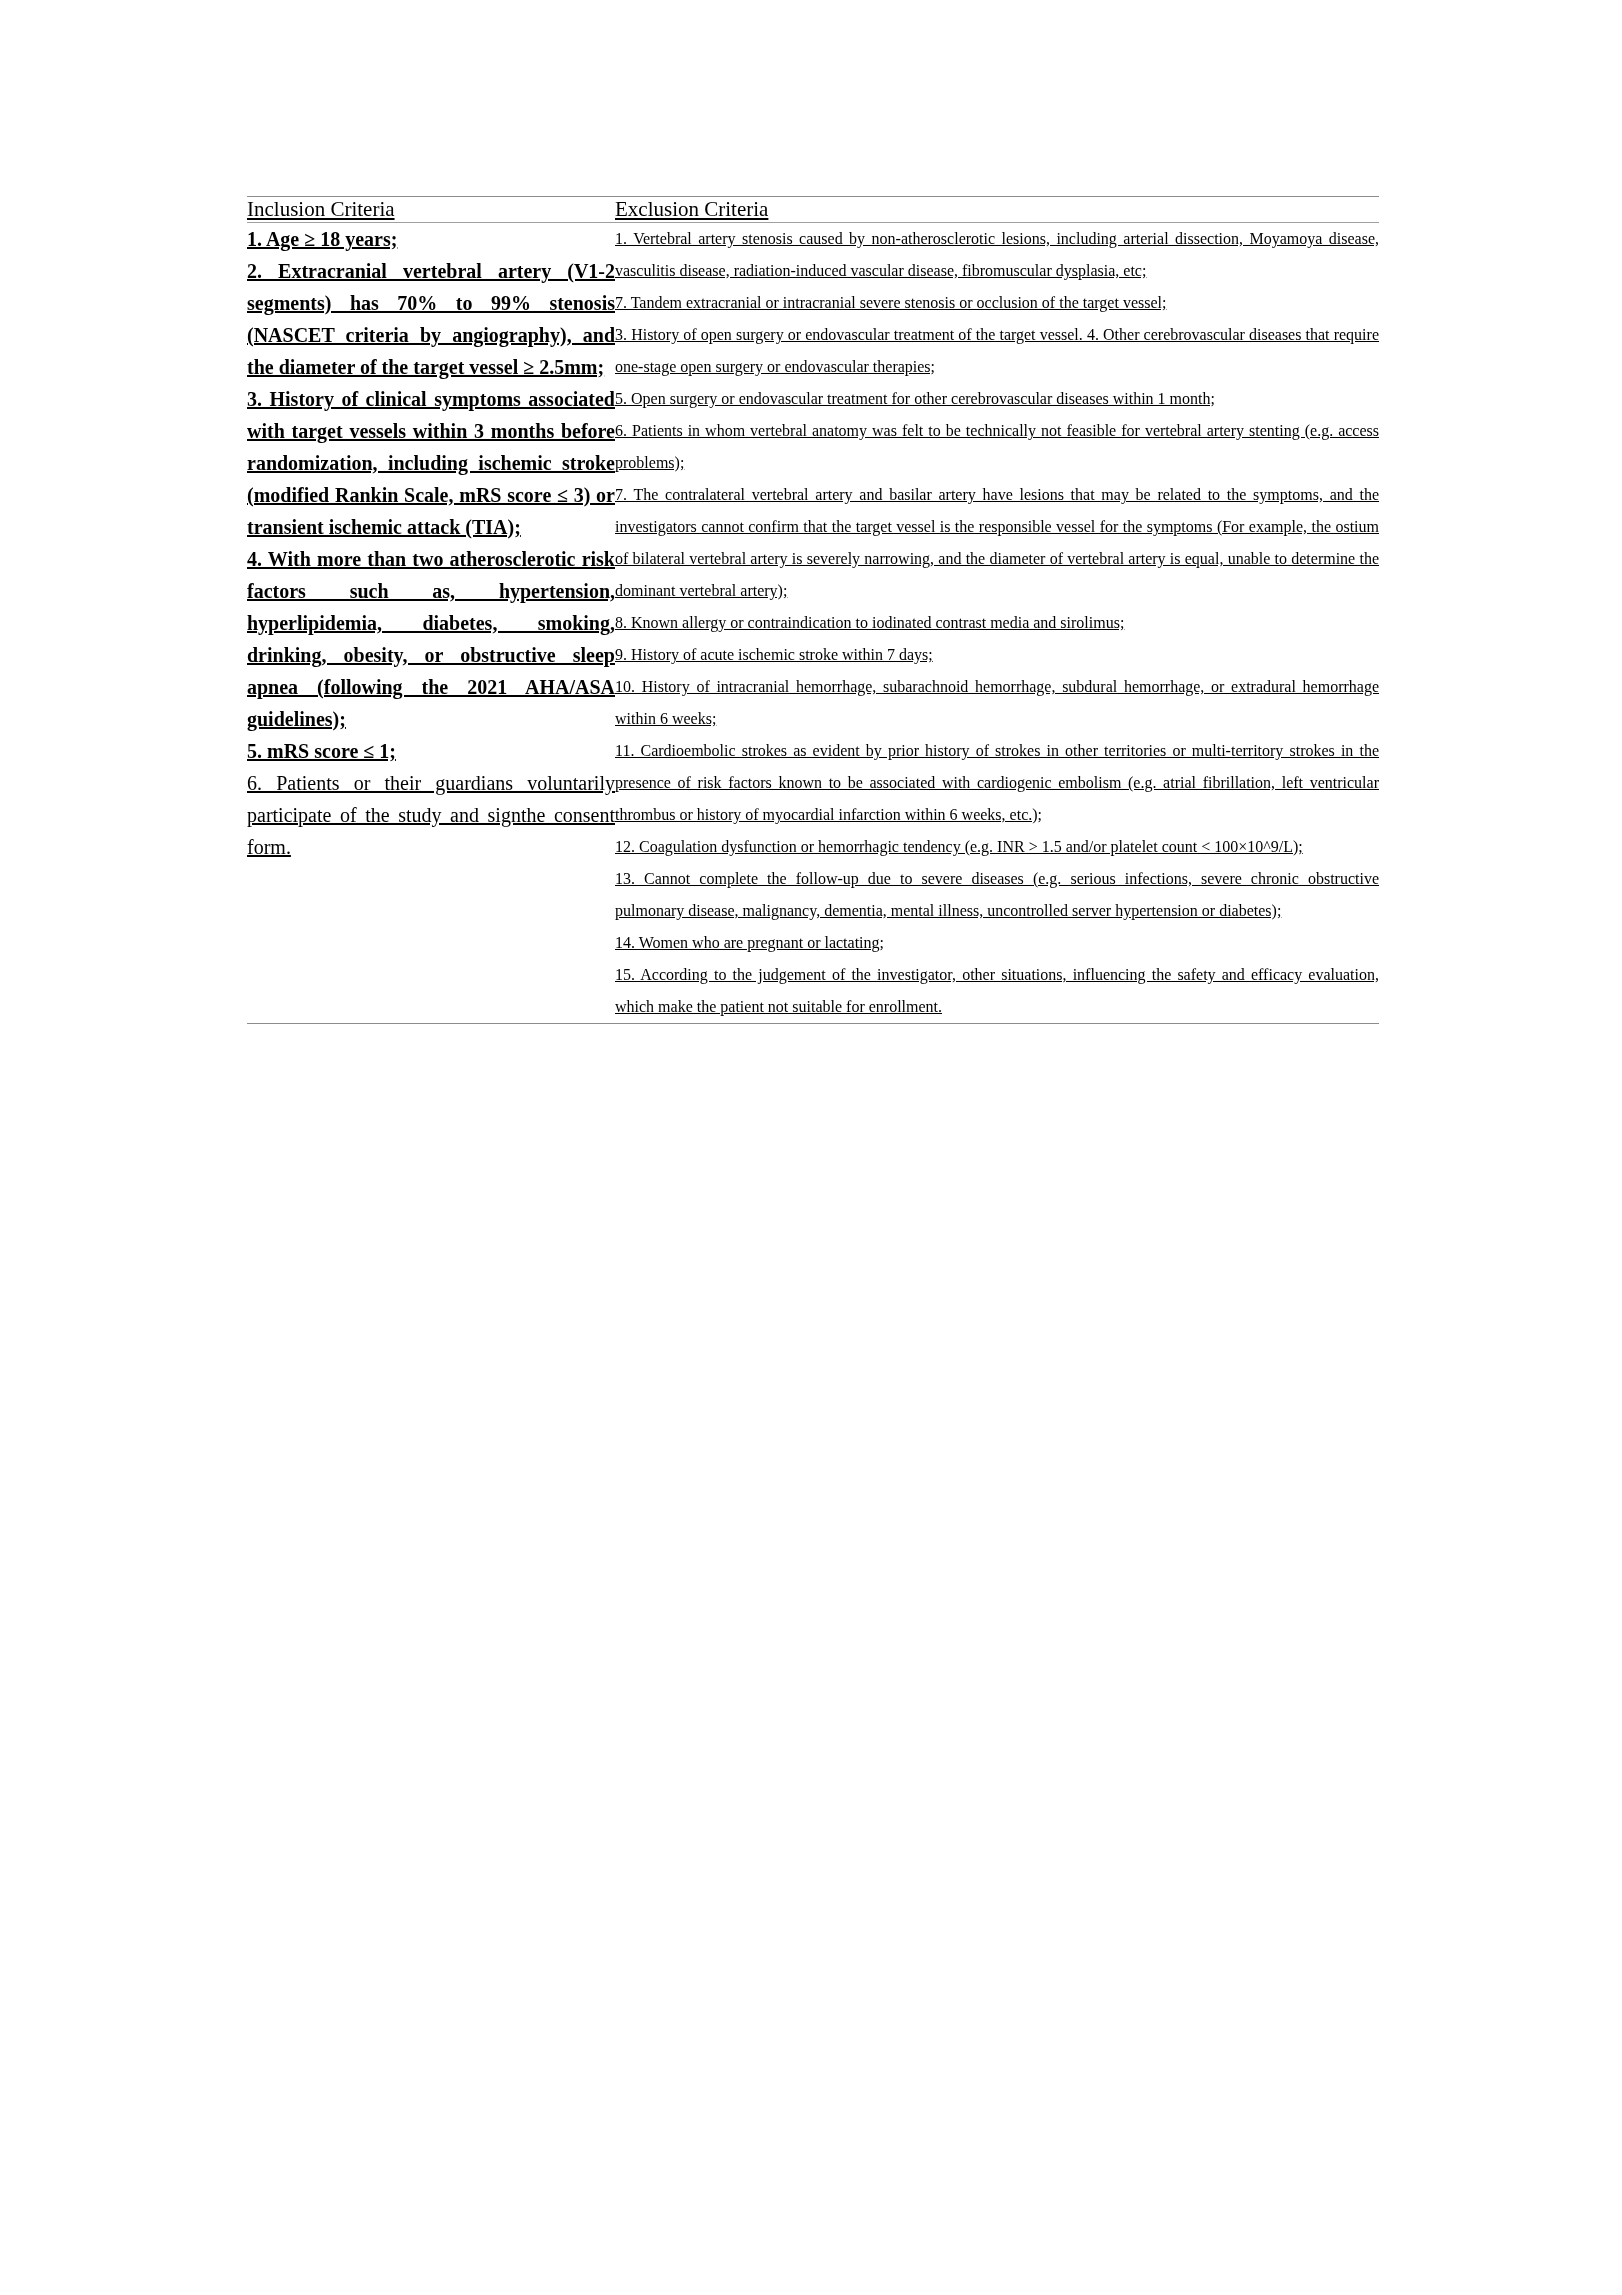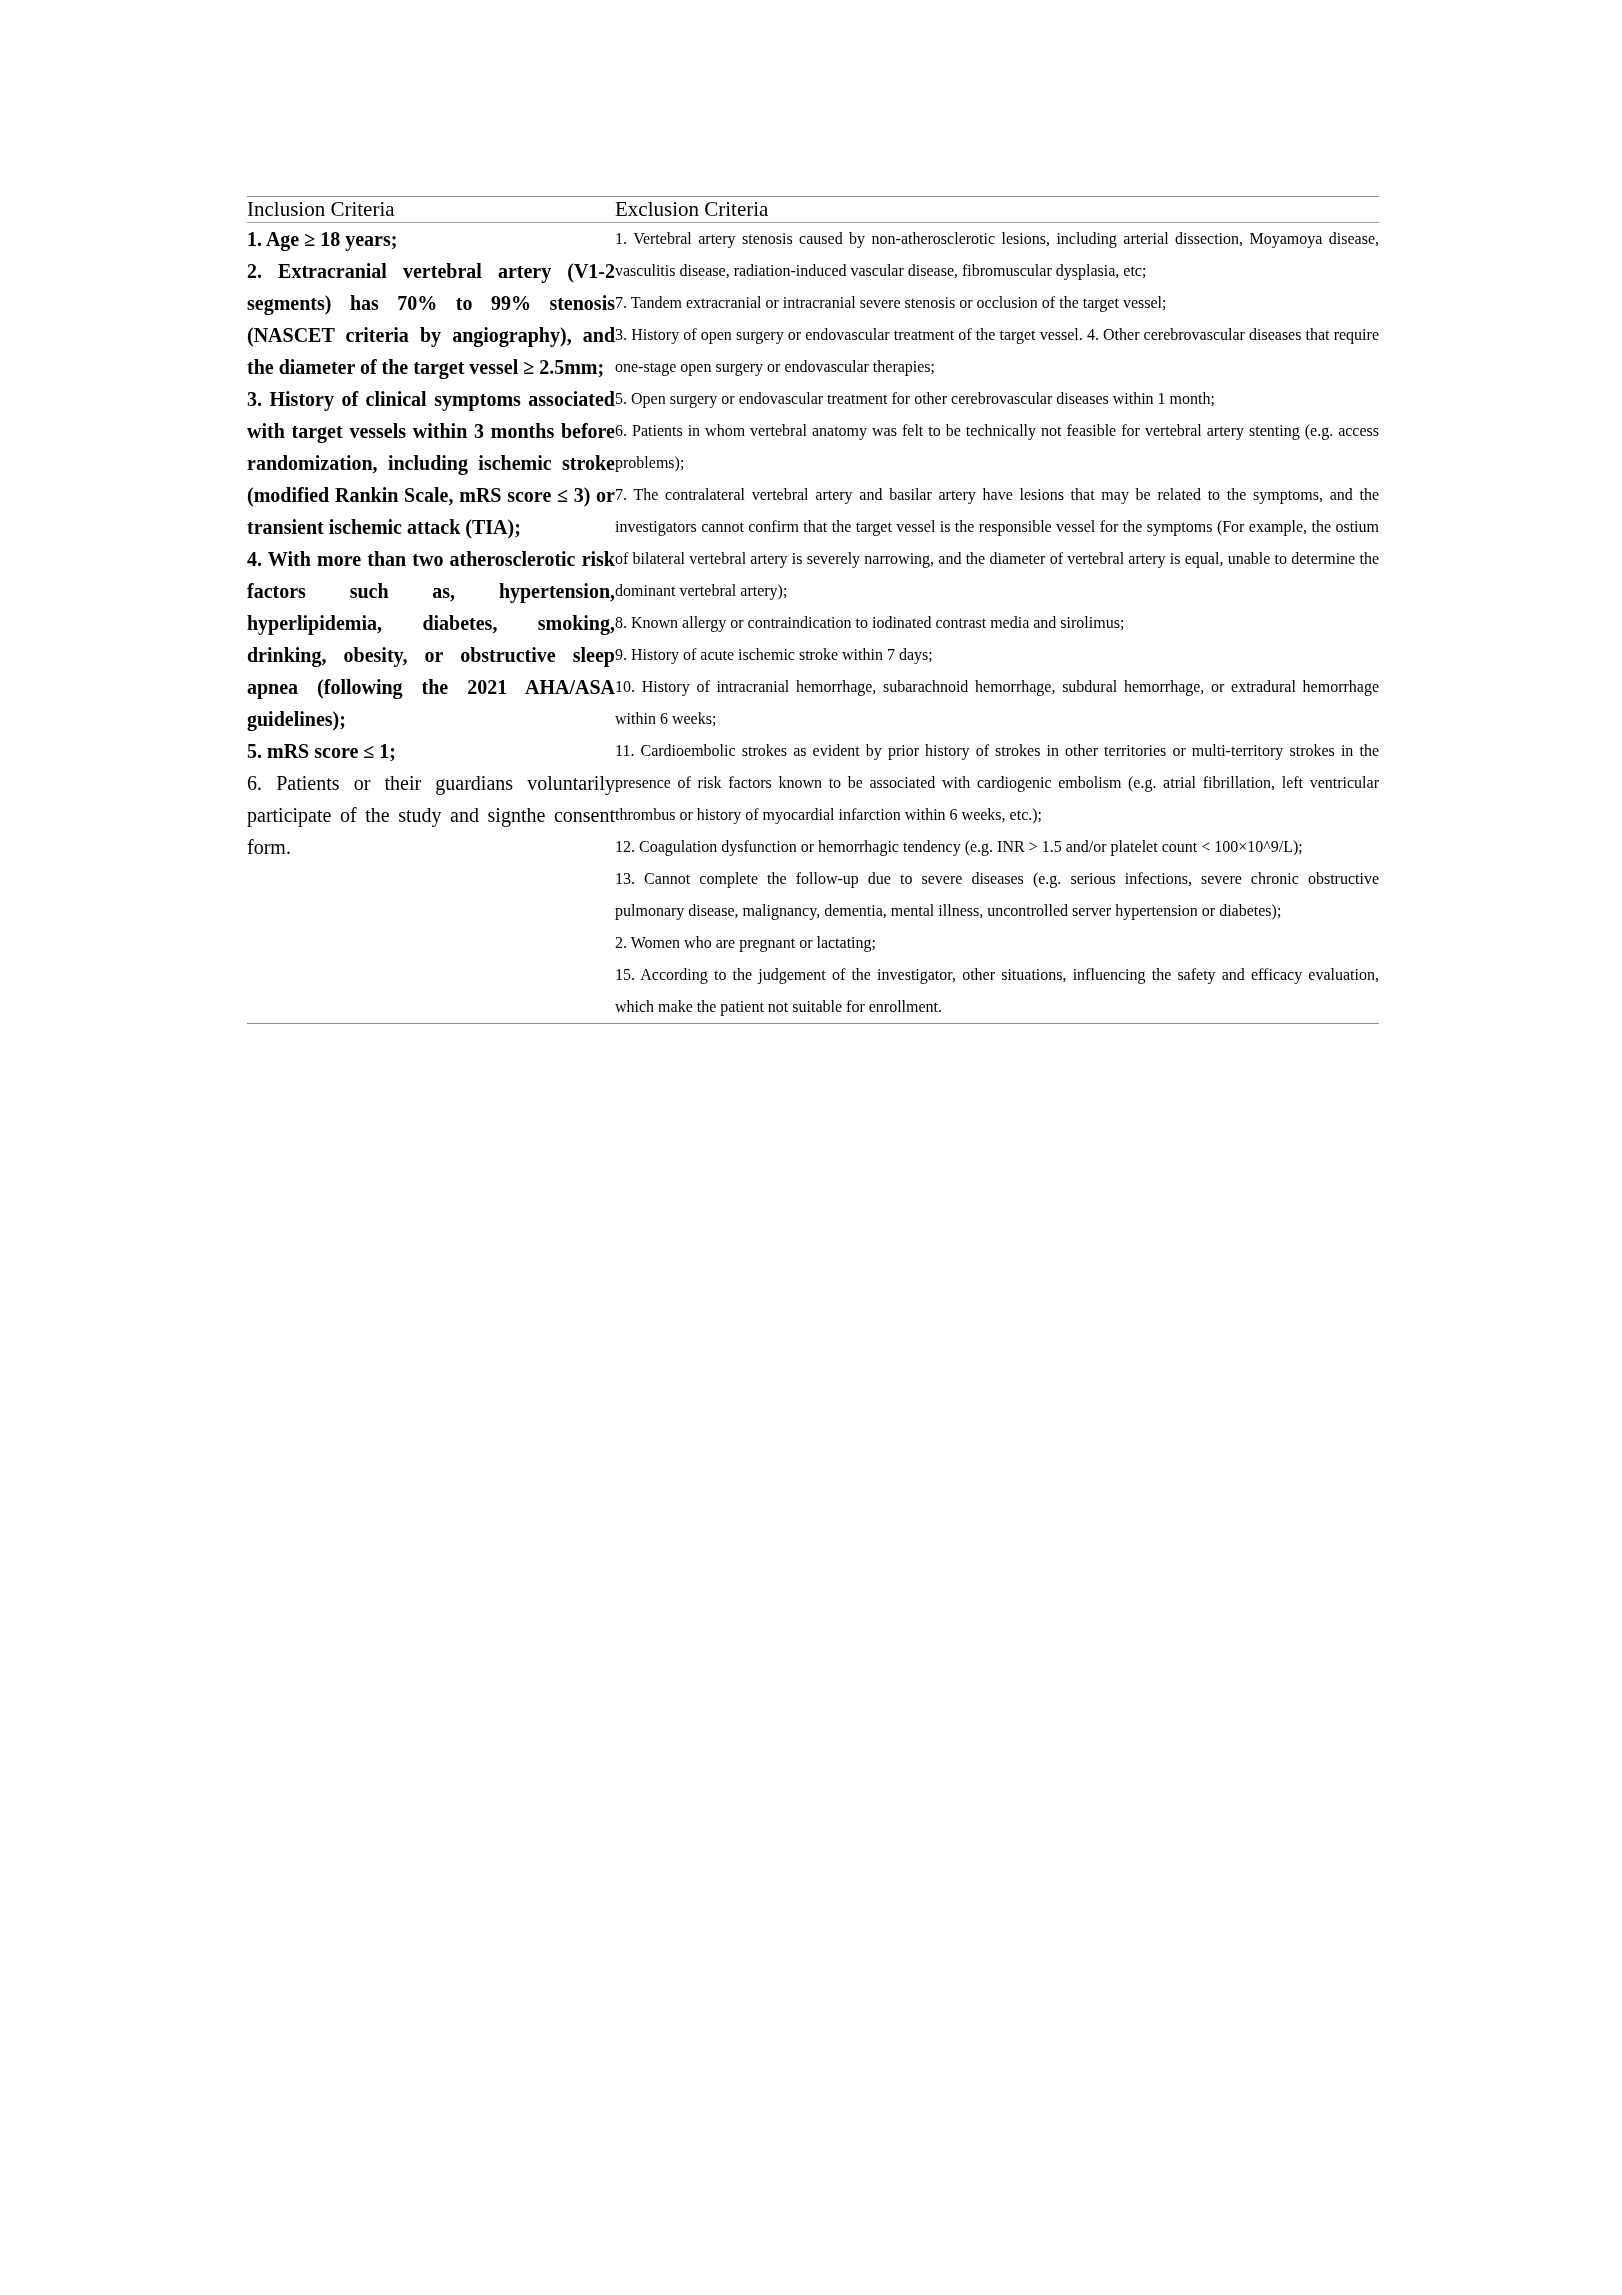--- a/index.html
+++ b/index.html
@@ -30,20 +30,21 @@
     font-size: 21.6px;
     font-weight: bold;
     font-family: "Liberation Serif", serif;
     margin-bottom: 9.2px;
     letter-spacing: 0.1px;
   }
   table.criteria {
     border-collapse: collapse;
     width: 1132px;
     table-layout: fixed;
+    text-decoration: underline;
   }
   table.criteria td, table.criteria th {
     vertical-align: top;
     padding: 0;
   }
   .rule-top {
     border-top: 1.6px solid #8d8d8d;
   }
   .rule-mid {
     border-top: 1px solid #a0a0a0;
@@ -116,21 +117,21 @@
             <p class="item">3. History of open surgery or endovascular treatment of the target vessel. 4. Other cerebrovascular diseases that require one-stage open surgery or endovascular therapies;</p>
             <p class="item">5. Open surgery or endovascular treatment for other cerebrovascular diseases within 1 month;</p>
             <p class="item">6. Patients in whom vertebral anatomy was felt to be technically not feasible for vertebral artery stenting (e.g. access problems);</p>
             <p class="item">7. The contralateral vertebral artery and basilar artery have lesions that may be related to the symptoms, and the investigators cannot confirm that the target vessel is the responsible vessel for the symptoms (For example, the ostium of bilateral vertebral artery is severely narrowing, and the diameter of vertebral artery is equal, unable to determine the dominant vertebral artery);</p>
             <p class="item">8. Known allergy or contraindication to iodinated contrast media and sirolimus;</p>
             <p class="item">9. History of acute ischemic stroke within 7 days;</p>
             <p class="item">10. History of intracranial hemorrhage, subarachnoid hemorrhage, subdural hemorrhage, or extradural hemorrhage within 6 weeks;</p>
             <p class="item">11. Cardioembolic strokes as evident by prior history of strokes in other territories or multi-territory strokes in the presence of risk factors known to be associated with cardiogenic embolism (e.g. atrial fibrillation, left ventricular thrombus or history of myocardial infarction within 6 weeks, etc.);</p>
             <p class="item">12. Coagulation dysfunction or hemorrhagic tendency (e.g. INR &gt; 1.5 and/or platelet count &lt; 100×10^9/L);</p>
             <p class="item">13. Cannot complete the follow-up due to severe diseases (e.g. serious infections, severe chronic obstructive pulmonary disease, malignancy, dementia, mental illness, uncontrolled server hypertension or diabetes);</p>
-            <p class="item">2. Women who are pregnant or lactating;</p>
+            <p class="item">14. Women who are pregnant or lactating;</p>
             <p class="item">15. According to the judgement of the investigator, other situations, influencing the safety and efficacy evaluation, which make the patient not suitable for enrollment.</p>
           </td>
         </tr>
       </tbody>
     </table>
 
   </div>
 </div>
 
 

